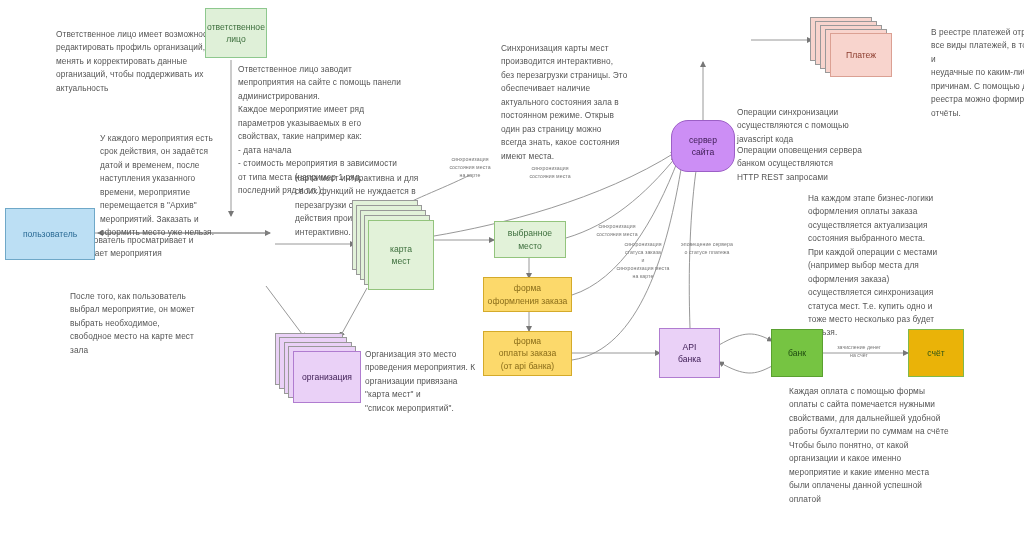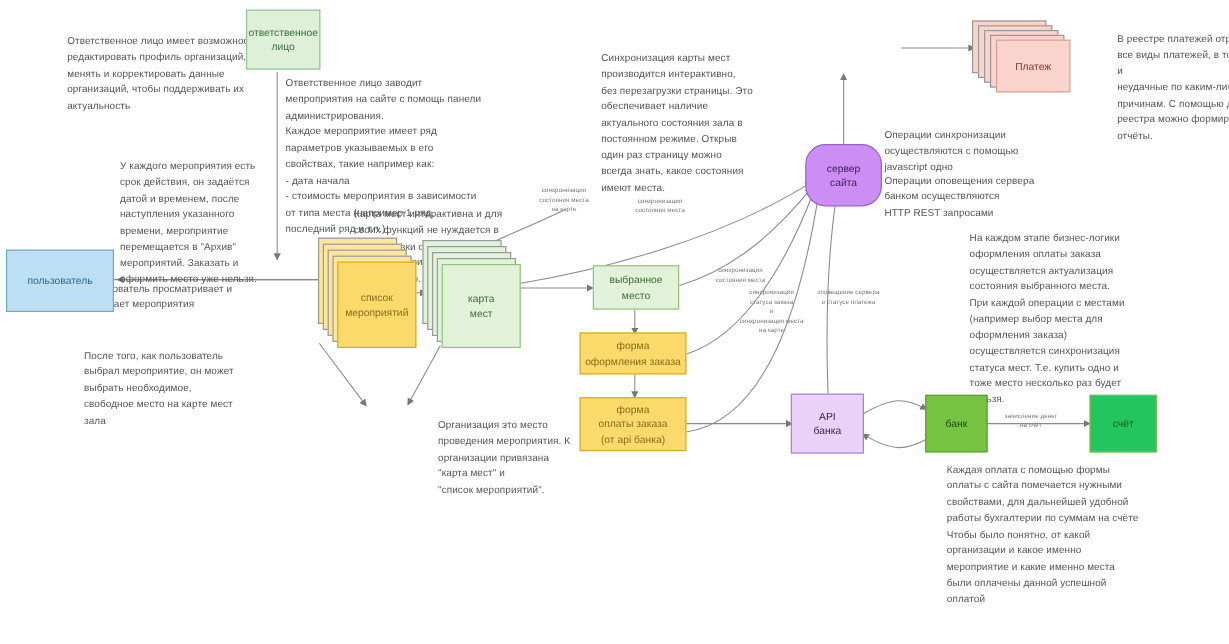--- a/index.html
+++ b/index.html
@@ -55,21 +55,21 @@
   .n-green  { background: #dff0d8; border-color: #8ec88e; color: #3c6e3c; }
   .n-green2 { background: #e2f2d9; border-color: #93c47d; color: #3c6e3c; }
   .n-blue   { background: #bcdff4; border-color: #6fa8c8; color: #2a6a94; }
   .n-yellow { background: #fcd96b; border-color: #d4aa2a; color: #8a6d1a; }
   .n-yellow2{ background: #fde599; border-color: #d4aa2a; color: #7a6015; }
   .n-purple { background: #cc8ef5; border-color: #9c5fc6; color: #3b1a52; border-radius: 17px; }
   .n-purple2{ background: #ead1f7; border-color: #b07cd0; color: #3b1a52; text-align: center; }
   .n-pink   { background: #f6cfc8; border-color: #d99a8f; color: #8a3a2c; }
   .n-pink2  { background: #f8d4cd; border-color: #dba093; color: #8a3a2c; }
   .n-limeD  { background: #76c442; border-color: #5aa030; color: #1e4a10; }
-  .n-limeL  { background: #22c55e; border-color: #80b94b; color: #2c5416; }
+  .n-limeL  { background: #eab308; border-color: #80b94b; color: #2c5416; }
 
   
   .stack { position: absolute; z-index: 3; }
   .stack .layer {
     position: absolute;
     border: 1px solid #999;
   }
   .stack .node { position: absolute; left: 0; top: 0; }
 </style>
 </head>
@@ -130,38 +130,37 @@
 
       <path d="M690,328 C688,270 690,210 697,164" marker-end="url(#arw)"></path>
     </g>
   </svg>
 
   <div class="node n-blue" style="left:5px; top:208px; width:90px; height:52px;">пользователь</div>
 
   <div class="node n-green" style="left:205px; top:8px; width:62px; height:50px;">ответственное
 лицо</div>
 
-  <div class="stack" style="left:265px; top:198px; width:82px; height:92px;">
-    <div class="layer n-yellow2" style="left:0px; top:0px;  width:66px; height:72px;"></div>
-    <div class="layer n-yellow2" style="left:4px; top:5px;  width:66px; height:72px;"></div>
-    <div class="layer n-yellow2" style="left:8px; top:10px; width:66px; height:72px;"></div>
-    <div class="layer n-yellow2" style="left:12px;top:15px; width:66px; height:72px;"></div>
-    <div class="node n-yellow" style="left:16px; top:20px; width:66px; height:72px;">список
-мероприятий</div>
-  </div>
 
   <div class="stack" style="left:352px; top:200px; width:82px; height:90px;">
     <div class="layer n-green2" style="left:0px; top:0px;  width:66px; height:70px;"></div>
     <div class="layer n-green2" style="left:4px; top:5px;  width:66px; height:70px;"></div>
     <div class="layer n-green2" style="left:8px; top:10px; width:66px; height:70px;"></div>
     <div class="layer n-green2" style="left:12px;top:15px; width:66px; height:70px;"></div>
     <div class="node n-green2" style="left:16px; top:20px; width:66px; height:70px;">карта
 мест</div>
   </div>
 
+  <div class="stack" style="left:275px; top:333px; width:86px; height:70px;">
+    <div class="layer n-purple2" style="left:0px; top:0px;  width:68px; height:52px;"></div>
+    <div class="layer n-purple2" style="left:4px; top:4px;  width:68px; height:52px;"></div>
+    <div class="layer n-purple2" style="left:9px; top:9px;  width:68px; height:52px;"></div>
+    <div class="layer n-purple2" style="left:13px;top:13px; width:68px; height:52px;"></div>
+    <div class="node n-purple2" style="left:18px; top:18px; width:68px; height:52px;">организация</div>
+  </div>
 
   <div class="node n-green2" style="left:494px; top:221px; width:72px; height:37px;">выбранное
 место</div>
 
   <div class="node n-yellow" style="left:483px; top:277px; width:89px; height:35px;">форма
 оформления заказа</div>
 
   <div class="node n-yellow" style="left:483px; top:331px; width:89px; height:45px;">форма
 оплаты заказа
 (от api банка)</div>
@@ -237,21 +236,21 @@
 без перезагрузки страницы. Это
 обеспечивает наличие
 актуального состояния зала в
 постоянном режиме. Открыв
 один раз страницу можно
 всегда знать, какое состояния
 имеют места.</div>
 
   <div class="note" style="left:737px; top:106px; width:160px;">Операции синхронизации
 осуществляются с помощью
-javascript одно</div>
+javascript кода</div>
 
   <div class="note" style="left:737px; top:144px; width:160px;">Операции оповещения сервера
 банком осуществляются
 HTTP REST запросами</div>
 
   <div class="note" style="left:808px; top:192px; width:160px;">На каждом этапе бизнес-логики
 оформления оплаты заказа
 осуществляется актуализация
 состояния выбранного места.
 При каждой операции с местами

